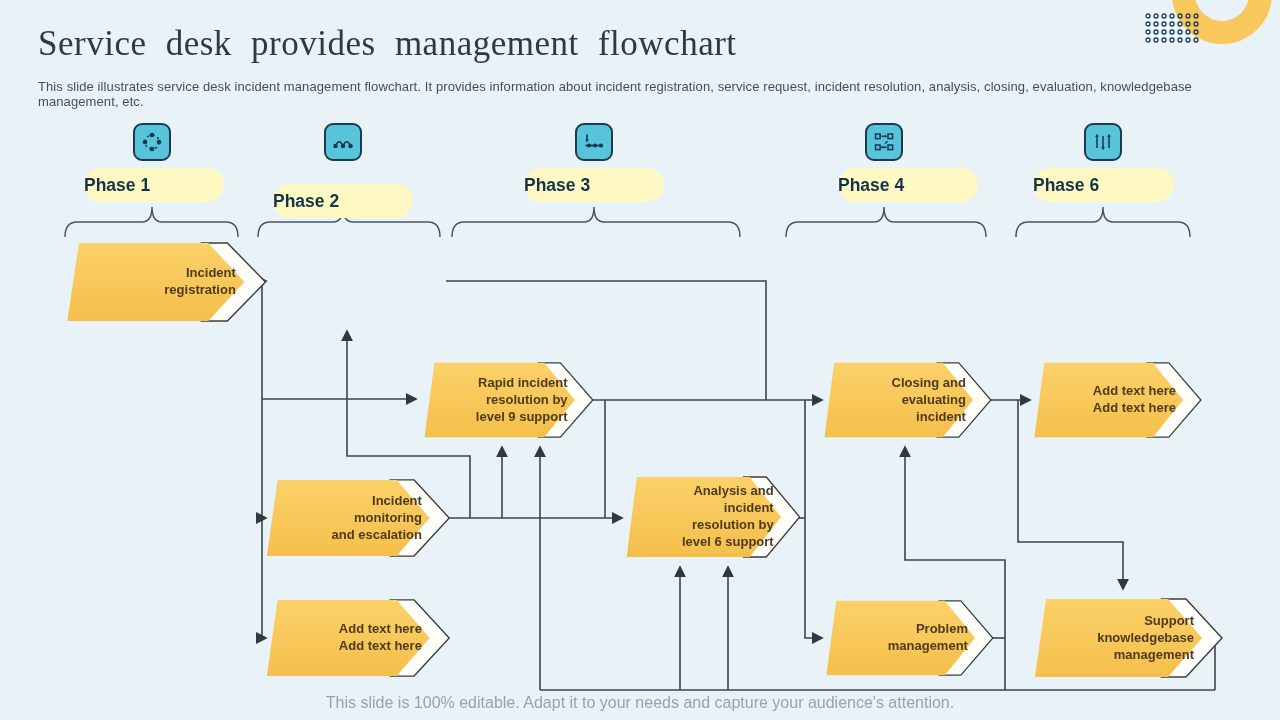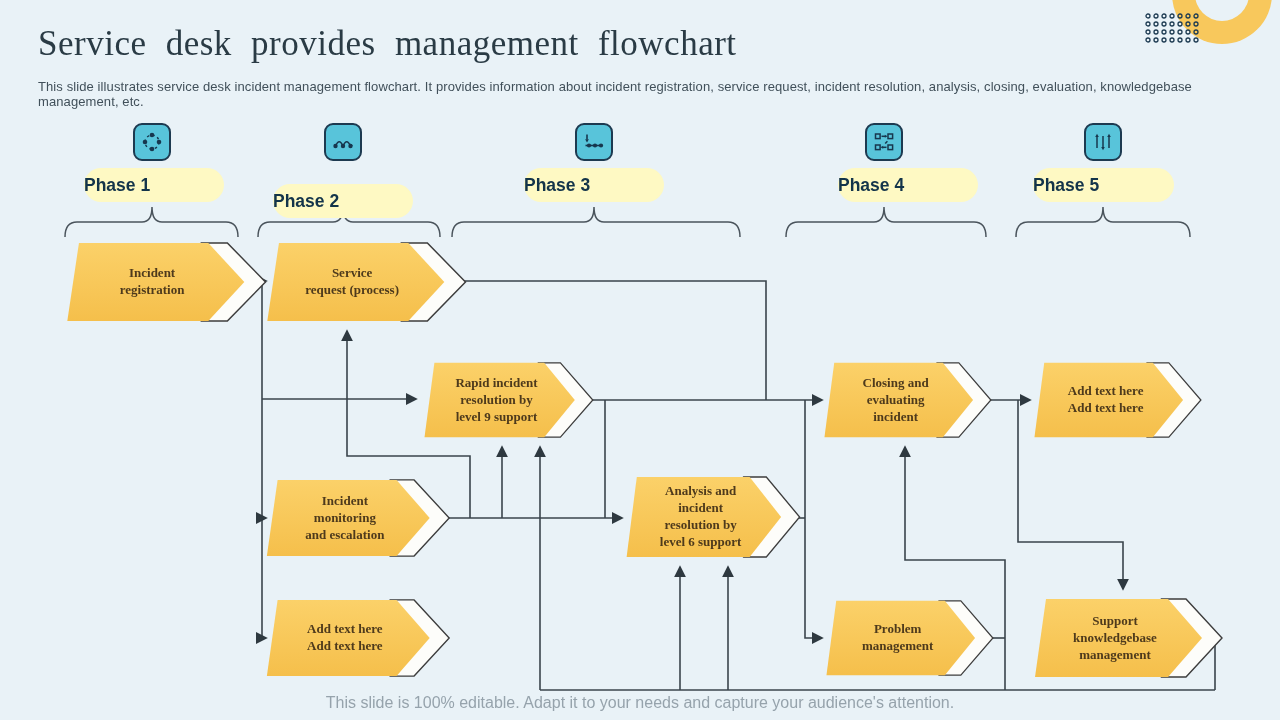--- a/index.html
+++ b/index.html
@@ -33,22 +33,22 @@
     background:#fef9c3; border-radius:17px;
     display:flex; align-items:center; justify-content:flex-start;
     font-family:Liberation Sans, sans-serif; font-weight:700;
     font-size:17.5px; color:#13344a;
   }
   .node{position:absolute; z-index:3;}
   .node svg.shape{position:absolute; left:0; top:0; width:100%; height:100%;}
   .node .node-label{
     position:absolute; left:3%; top:50%; width:79%;
     transform:translateY(-50%);
-    text-align:center; font-weight:700; font-size:13px; line-height:1.3;
-    color:#4e3a1c; white-space:pre-line;font-family:Liberation Serif, serif;
+    text-align:right; font-weight:700; font-size:13px; line-height:1.3;
+    color:#4e3a1c; white-space:pre-line;
   }
   .deco{position:absolute; z-index:0;}
 </style>
 </head>
 <body>
 
 <div class="slide">
 
   <svg width="0" height="0" style="position:absolute">
     <defs>
@@ -209,40 +209,32 @@
   <div class="pill" style="left:273px; width:140px;margin-top:16px;">
       <span>Phase 2</span>
     </div>
   <div class="pill" style="left:524px; width:140px;">
       <span>Phase 3</span>
     </div>
   <div class="pill" style="left:838px; width:140px;">
       <span>Phase 4</span>
     </div>
   <div class="pill" style="left:1033px; width:141px;">
-      <span>Phase 5</span>
+      <span>Phase 6</span>
     </div>
 
   <div class="node" style="left:62px; top:240px; width:212px; height:84px;">
     <svg class="shape" viewBox="0 0 200 84" preserveAspectRatio="none">
       <path d="M132 3 L156 3 L192 42 L156 81 L132 81 L168 42 Z" fill="#fdfdfa" stroke="#3d3d3d" stroke-width="1.4"></path>
       <path d="M16 3 L138 3 L172 42 L138 81 L5 81 Z" fill="url(#yg)"></path>
     </svg>
     <div class="node-label">Incident
 registration</div>
   </div>
 
-  <div class="node" style="left:262px; top:240px; width:212px; height:84px;">
-    <svg class="shape" viewBox="0 0 200 84" preserveAspectRatio="none">
-      <path d="M132 3 L156 3 L192 42 L156 81 L132 81 L168 42 Z" fill="#fdfdfa" stroke="#3d3d3d" stroke-width="1.4"></path>
-      <path d="M16 3 L138 3 L172 42 L138 81 L5 81 Z" fill="url(#yg)"></path>
-    </svg>
-    <div class="node-label">Service
-request (process)</div>
-  </div>
 
   <div class="node" style="left:420px; top:360px; width:180px; height:80px;">
     <svg class="shape" viewBox="0 0 200 84" preserveAspectRatio="none">
       <path d="M132 3 L156 3 L192 42 L156 81 L132 81 L168 42 Z" fill="#fdfdfa" stroke="#3d3d3d" stroke-width="1.4"></path>
       <path d="M16 3 L138 3 L172 42 L138 81 L5 81 Z" fill="url(#yg)"></path>
     </svg>
     <div class="node-label">Rapid incident
 resolution by
 level 9 support</div>
   </div>

